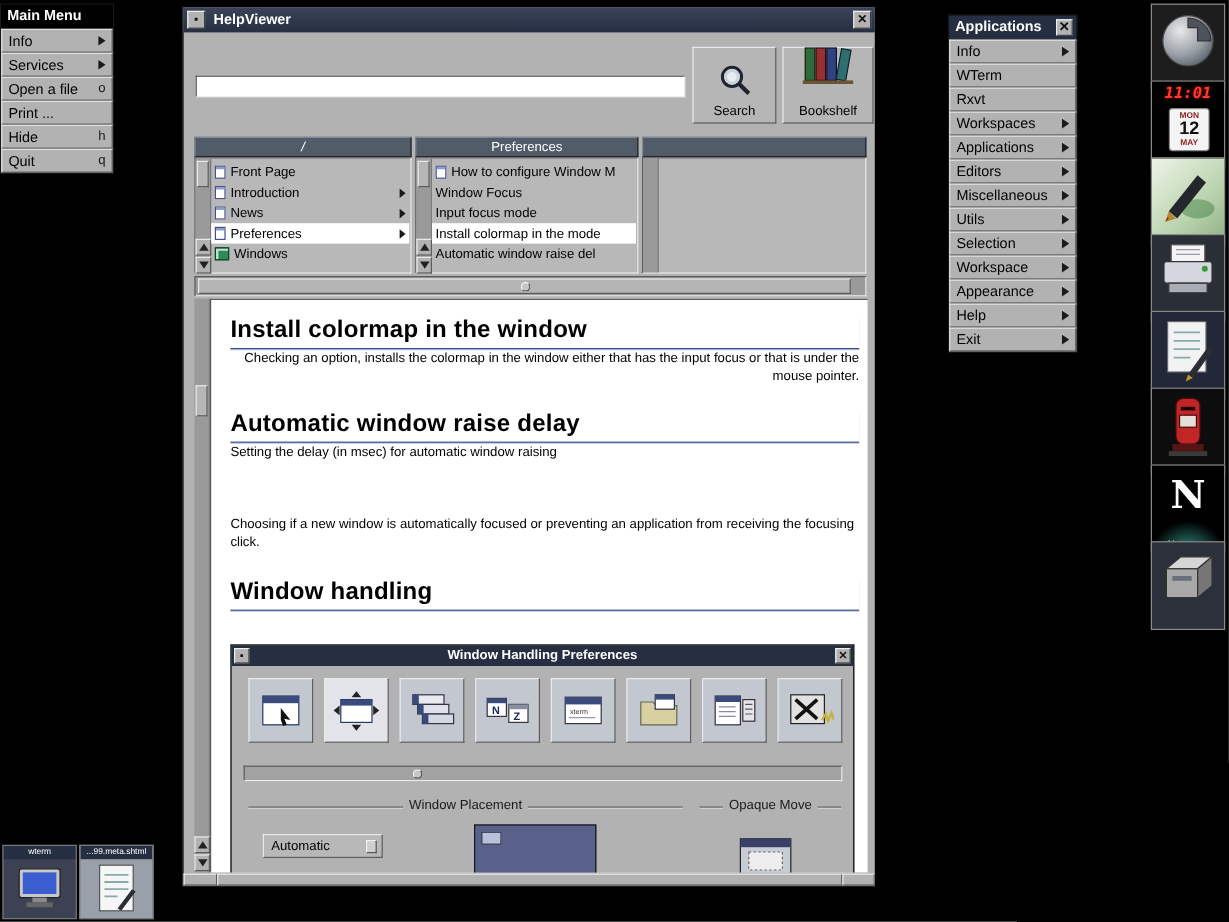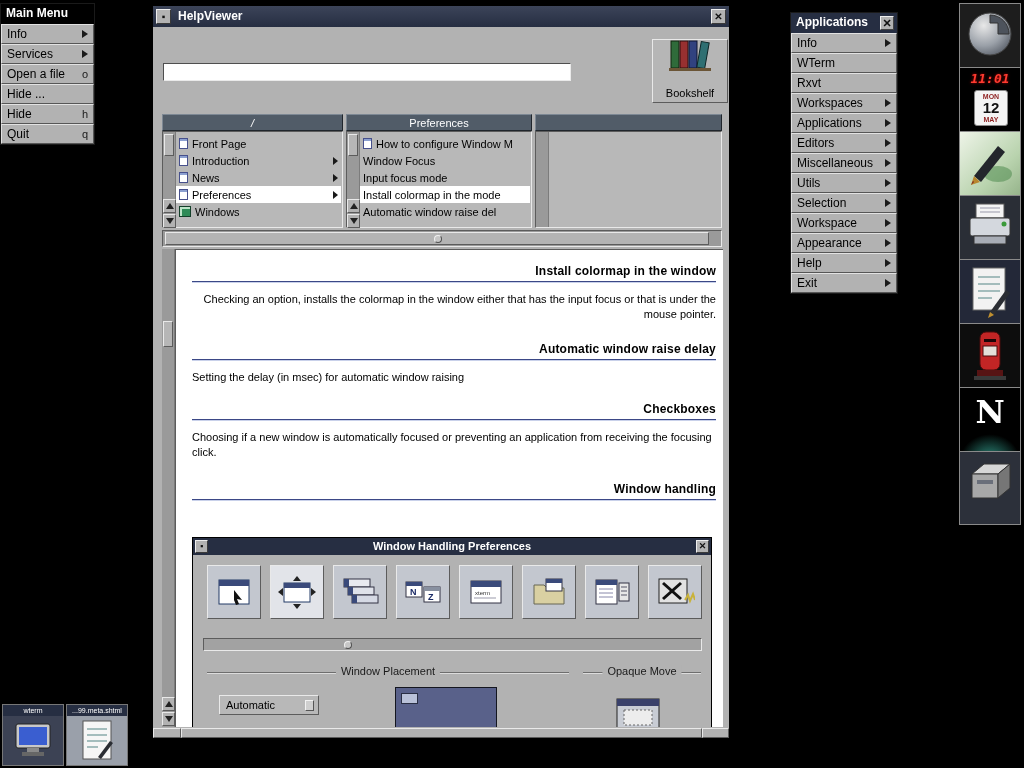--- a/index.html
+++ b/index.html
@@ -32,21 +32,21 @@
   .sbtn{position:absolute;left:0;width:13px;height:14px;background:#b2b2b2;display:flex;align-items:center;justify-content:center;}
   .tri-up{width:0;height:0;border-bottom:6px solid #222;border-left:4px solid transparent;border-right:4px solid transparent;}
   .tri-down{width:0;height:0;border-top:6px solid #222;border-left:4px solid transparent;border-right:4px solid transparent;}
   .brow{position:absolute;left:13px;right:1px;height:17px;font-size:11px;display:flex;align-items:center;padding:0 3px;gap:4px;color:#000;white-space:nowrap;overflow:hidden;}
   .brow.sel{background:#fff;}
   .doc-icon{flex:0 0 9px;width:9px;height:11px;background:#fff;border:1px solid #47508c;box-shadow:inset 0 2px 0 #8ca0d0;}
   .winset-icon{flex:0 0 12px;width:12px;height:11px;background:#2e8b57;border:1px solid #14402a;box-shadow:inset 2px 2px 0 #bde4c8;}
   .brow .subarrow{margin-left:auto;border-left-width:5px;}
   
   .page{position:absolute;background:#fff;border-top:1px solid #5c5c5c;border-left:1px solid #5c5c5c;overflow:hidden;}
-  .h-sec{position:absolute;left:16px;width:524px;font-size:12px;font-weight:bold;color:#000;padding-bottom:3px;border-bottom:1px solid #3b4886;box-shadow:0 1px 0 #c9d1ea;letter-spacing:.2px;text-align:right;}
+  .h-sec{position:absolute;left:16px;width:524px;font-size:20px;font-weight:bold;color:#000;padding-bottom:3px;border-bottom:1px solid #3b4886;box-shadow:0 1px 0 #c9d1ea;letter-spacing:.2px;}
   .p-sec{position:absolute;left:16px;width:524px;font-size:11px;line-height:15px;color:#000;}
   
   .dlg{position:absolute;background:#b2b2b2;border:1px solid #000;}
   .dlg-tb{position:absolute;left:0;top:0;right:0;height:17px;background:#262e42;color:#fff;font-size:11px;font-weight:bold;text-align:center;line-height:17px;}
   .dlg-btn{position:absolute;width:13px;height:13px;top:2px;background:#b2b2b2;border-top:1px solid #eee;border-left:1px solid #eee;border-right:1px solid #3a3a3a;border-bottom:1px solid #3a3a3a;font-size:9px;line-height:11px;text-align:center;color:#111;font-weight:bold;}
   .pref-tile{position:absolute;top:27px;width:54px;height:54px;background:#c3c7cf;display:flex;align-items:center;justify-content:center;}
   .pref-tile.sel{background:#e2e4e9;}
   .fset{position:absolute;border-top:1px solid #6e6e6e;box-shadow:0 1px 0 #dcdcdc inset;}
   .fset-label{position:absolute;top:-8px;left:50%;transform:translateX(-50%);background:#b2b2b2;padding:0 5px;font-size:11px;color:#1a1a1a;white-space:nowrap;}
   .popup-btn{position:absolute;background:#b8b8b8;font-size:11px;color:#000;display:flex;align-items:center;padding:0 6px;}
@@ -78,21 +78,21 @@
     </div>
   <div class="menu-item">
       <span class="mi-label">Services</span>
       <span class="subarrow"></span>
     </div>
   <div class="menu-item">
       <span class="mi-label">Open a file</span>
       <span class="mi-key">o</span>
     </div>
   <div class="menu-item">
-      <span class="mi-label">Hide ...</span>
+      <span class="mi-label">Print ...</span>
     </div>
   <div class="menu-item">
       <span class="mi-label">Hide</span>
       <span class="mi-key">h</span>
     </div>
   <div class="menu-item">
       <span class="mi-label">Quit</span>
       <span class="mi-key">q</span>
     </div>
 </div>
@@ -102,20 +102,30 @@
     <div class="tb-btn" style="left:3px;">
         <span>▪</span>
       </div>
     <span style="position:absolute;left:25px;">HelpViewer</span>
     <div class="tb-btn" style="right:3px;">
         <span>✕</span>
       </div>
   </div>
 
   <input class="field" style="position: absolute; left: 10px; top: 57px; width: 408px; height: 18px;" value="">
+  <div class="toolbtn raised" style="left:424px;top:33px;width:70px;height:64px;">
+    <span>
+      <svg width="30" height="30" viewBox="0 0 30 30">
+          <circle cx="13" cy="12" r="8" fill="#ccd2da" stroke="#1e2430" stroke-width="2.5"></circle>
+          <circle cx="13" cy="12" r="4" fill="#e9edf2"></circle>
+          <line x1="19" y1="18" x2="27" y2="26" stroke="#1e2430" stroke-width="3.5"></line>
+        </svg>
+    </span>
+    <span>Search</span>
+  </div>
   <div class="toolbtn raised" style="left:499px;top:33px;width:76px;height:64px;gap:14px;">
     <span>
       <svg width="44" height="32" viewBox="0 0 44 32">
         <rect x="3" y="2" width="8" height="27" fill="#2f6b3a" stroke="#12240f"></rect>
         <rect x="12" y="2" width="8" height="27" fill="#973030" stroke="#2a0d0d"></rect>
         <rect x="21" y="2" width="8" height="27" fill="#31427f" stroke="#0e1430"></rect>
         <rect x="31" y="3" width="8" height="26" fill="#2f6f72" stroke="#0d2425" transform="rotate(10 35 16)"></rect>
         <rect x="1" y="29" width="42" height="3" fill="#6b5536"></rect>
       </svg>
     </span>
@@ -207,21 +217,20 @@
         </div>
       <div class="sbtn raised" style="top:463px;">
           <span class="tri-down"></span>
         </div>
     </div>
     <div class="page" style="left:13px;top:0;width:548px;height:478px;">
       <div class="h-sec" style="top:14px;">Install colormap in the window</div>
       <div class="p-sec" style="top:42px;text-align:right;">Checking an option, installs the colormap in the window either that has the input focus or that is under the mouse pointer.</div>
       <div class="h-sec" style="top:92px;">Automatic window raise delay</div>
       <div class="p-sec" style="top:120px;">Setting the delay (in msec) for automatic window raising</div>
-      <div class="h-sec" style="top:152px;">Checkboxes</div>
       <div class="p-sec" style="top:180px;">Choosing if a new window is automatically focused or preventing an application from receiving the focusing click.</div>
       <div class="h-sec" style="top:232px;">Window handling</div>
 
       <div class="dlg" style="left:16px;top:287px;width:520px;height:240px;">
         <div class="dlg-tb">
           <div class="dlg-btn" style="left:2px;">▪</div>
           <span>Window Handling Preferences</span>
           <div class="dlg-btn" style="right:2px;">✕</div>
         </div>
         <div class="pref-tile raised" style="left:14px;">

